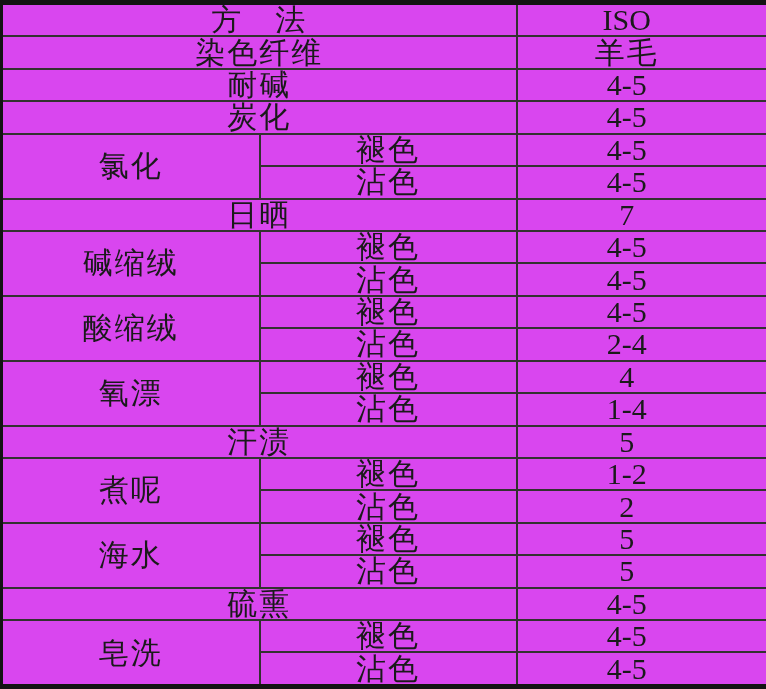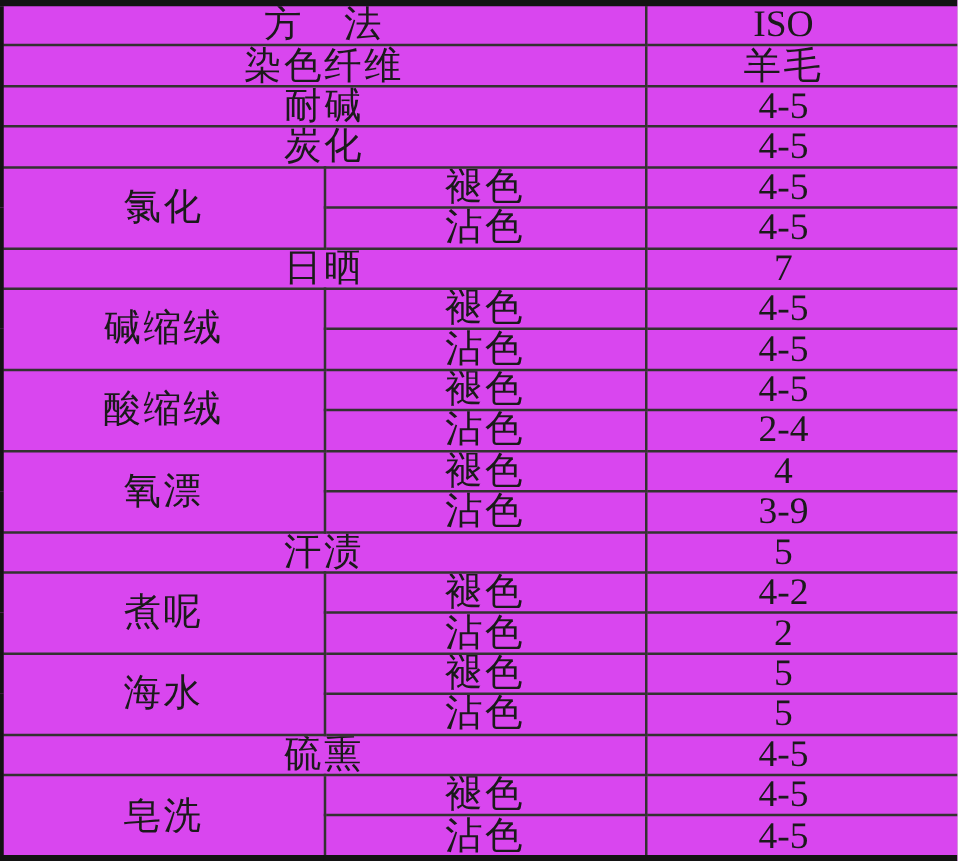--- a/index.html
+++ b/index.html
@@ -108,32 +108,32 @@
         <td class="val">2-4</td>
       </tr>
 
       <tr>
         <td rowspan="2" class="cjk">氧漂</td>
         <td class="cjk">褪色</td>
         <td class="val">4</td>
       </tr>
       <tr>
         <td class="cjk">沾色</td>
-        <td class="val">3-9</td>
+        <td class="val">1-4</td>
       </tr>
 
       <tr>
         <td colspan="2" class="cjk">汗渍</td>
         <td class="val">5</td>
       </tr>
 
       <tr>
         <td rowspan="2" class="cjk">煮呢</td>
         <td class="cjk">褪色</td>
-        <td class="val">4-2</td>
+        <td class="val">1-2</td>
       </tr>
       <tr>
         <td class="cjk">沾色</td>
         <td class="val">2</td>
       </tr>
 
       <tr>
         <td rowspan="2" class="cjk">海水</td>
         <td class="cjk">褪色</td>
         <td class="val">5</td>

